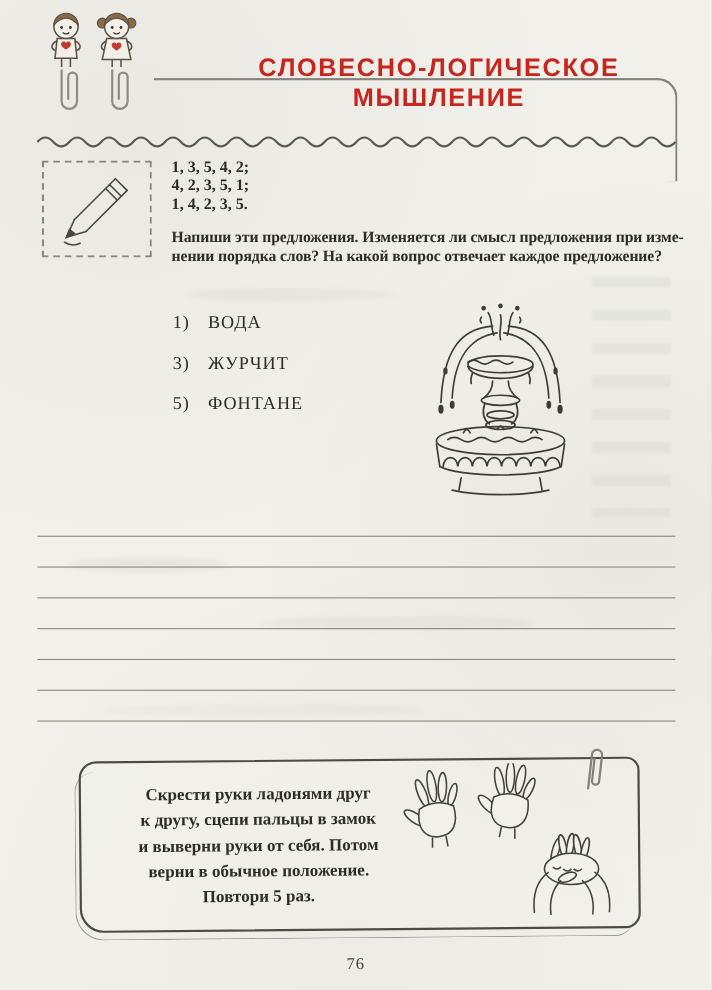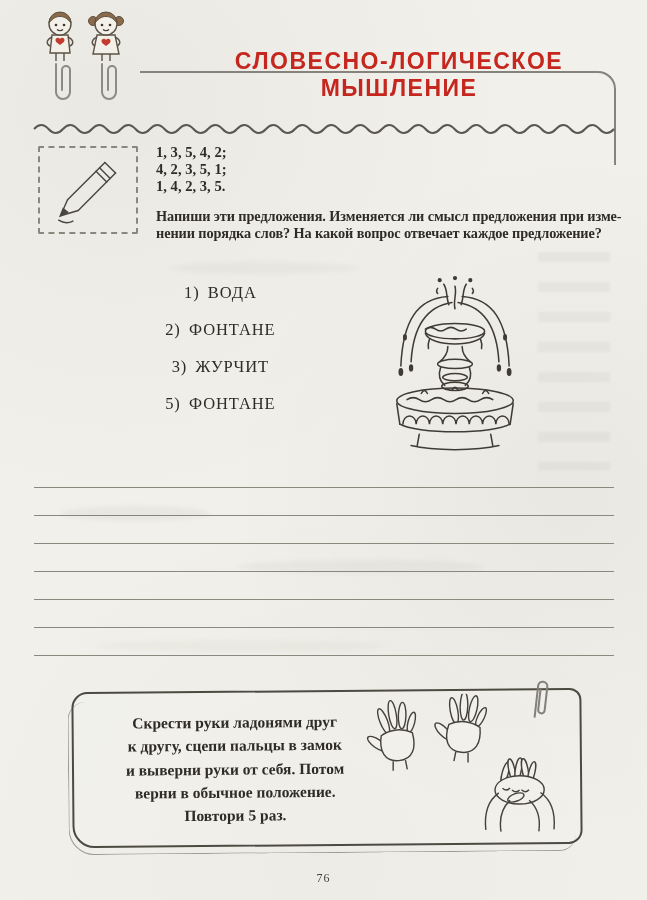--- a/index.html
+++ b/index.html
@@ -45,21 +45,21 @@
   .instructions{
     position:absolute;left:156px;top:144px;width:466px;
     font-size:14.6px;font-weight:700;line-height:16.8px;color:#2e2c25;
     white-space:nowrap;
   }
   .question{margin-top:14px;font-size:14.3px;letter-spacing:-0.1px;}
   .words{
     position:absolute;left:157px;top:283px;margin:0;padding:0;
     list-style:none;font-size:16.5px;letter-spacing:0.9px;color:#2e2c25;
   }
-  .word{height:20px;margin-bottom:17px;text-align:center;}
+  .word{height:20px;margin-bottom:17px;}
   .wnum{display:inline-block;width:32px;}
   .fountain{position:absolute;left:356px;top:274px;width:198px;height:190px;}
   .lines{position:absolute;left:34px;top:460px;width:580px;}
   .wline{height:27px;border-bottom:1.6px solid #8b897e;}
   .exercise{
     position:absolute;left:72px;top:690px;width:506px;height:152px;
     border:2.2px solid #4d4a41;
     border-radius:16px 12px 14px 22px;
     transform:rotate(-0.5deg);
     background:rgba(255,255,255,0.12);
@@ -73,21 +73,21 @@
   }
   .clip{position:absolute;right:26px;top:-15px;width:24px;height:46px;transform:rotate(7deg);}
   .ex-text{
     position:absolute;left:32px;top:50%;transform:translateY(-50%);
     width:258px;text-align:center;
     font-size:15.5px;font-weight:600;line-height:1.5;color:#2e2c25;
   }
   .hands{position:absolute;right:10px;top:3px;width:212px;height:142px;}
   .page-number{
     position:absolute;left:0;bottom:14px;width:100%;
-    text-align:center;font-size:12px;color:#45433c;letter-spacing:1px;margin-top:36px;
+    text-align:center;font-size:15px;color:#45433c;letter-spacing:1px;margin-top:36px;
   }
   .smudge{position:absolute;pointer-events:none;}
   .sm1{left:538px;top:252px;width:72px;height:218px;
        background:repeating-linear-gradient(180deg, rgba(100,98,88,0.055) 0 10px, transparent 10px 30px);
        filter:blur(1px);}
   .sm2{left:60px;top:506px;width:150px;height:15px;background:rgba(100,98,88,0.06);border-radius:50%;filter:blur(2px);}
   .sm3{left:235px;top:560px;width:250px;height:13px;background:rgba(100,98,88,0.05);border-radius:50%;filter:blur(2px);}
   .sm4{left:95px;top:640px;width:290px;height:12px;background:rgba(100,98,88,0.04);border-radius:50%;filter:blur(2px);}
   .sm5{left:170px;top:262px;width:190px;height:12px;background:rgba(100,98,88,0.045);border-radius:50%;filter:blur(2px);}
 </style>
@@ -156,21 +156,20 @@
     <div>4, 2, 3, 5, 1;</div>
     <div>1, 4, 2, 3, 5.</div>
     <div class="question">
       <div>Напиши эти предложения. Изменяется ли смысл предложения при изме-</div>
       <div>нении порядка слов? На какой вопрос отвечает каждое предложение?</div>
     </div>
   </div>
 
   <ol class="words">
     <li class="word"><span class="wnum">1)</span><span>ВОДА</span></li>
-    <li class="word"><span class="wnum">2)</span><span>ФОНТАНЕ</span></li>
     <li class="word"><span class="wnum">3)</span><span>ЖУРЧИТ</span></li>
     <li class="word"><span class="wnum">5)</span><span>ФОНТАНЕ</span></li>
   </ol>
 
   <svg class="fountain" viewBox="0 0 190 186" aria-hidden="true">
     <g stroke="#3f3c34" stroke-width="1.5" fill="none" stroke-linecap="round">
 
       <path d="M95 34 C93 26 97 20 95 12"></path>
       <path d="M89 30 C86 22 88 16 84 10"></path>
       <path d="M101 30 C104 22 102 16 106 10"></path>

